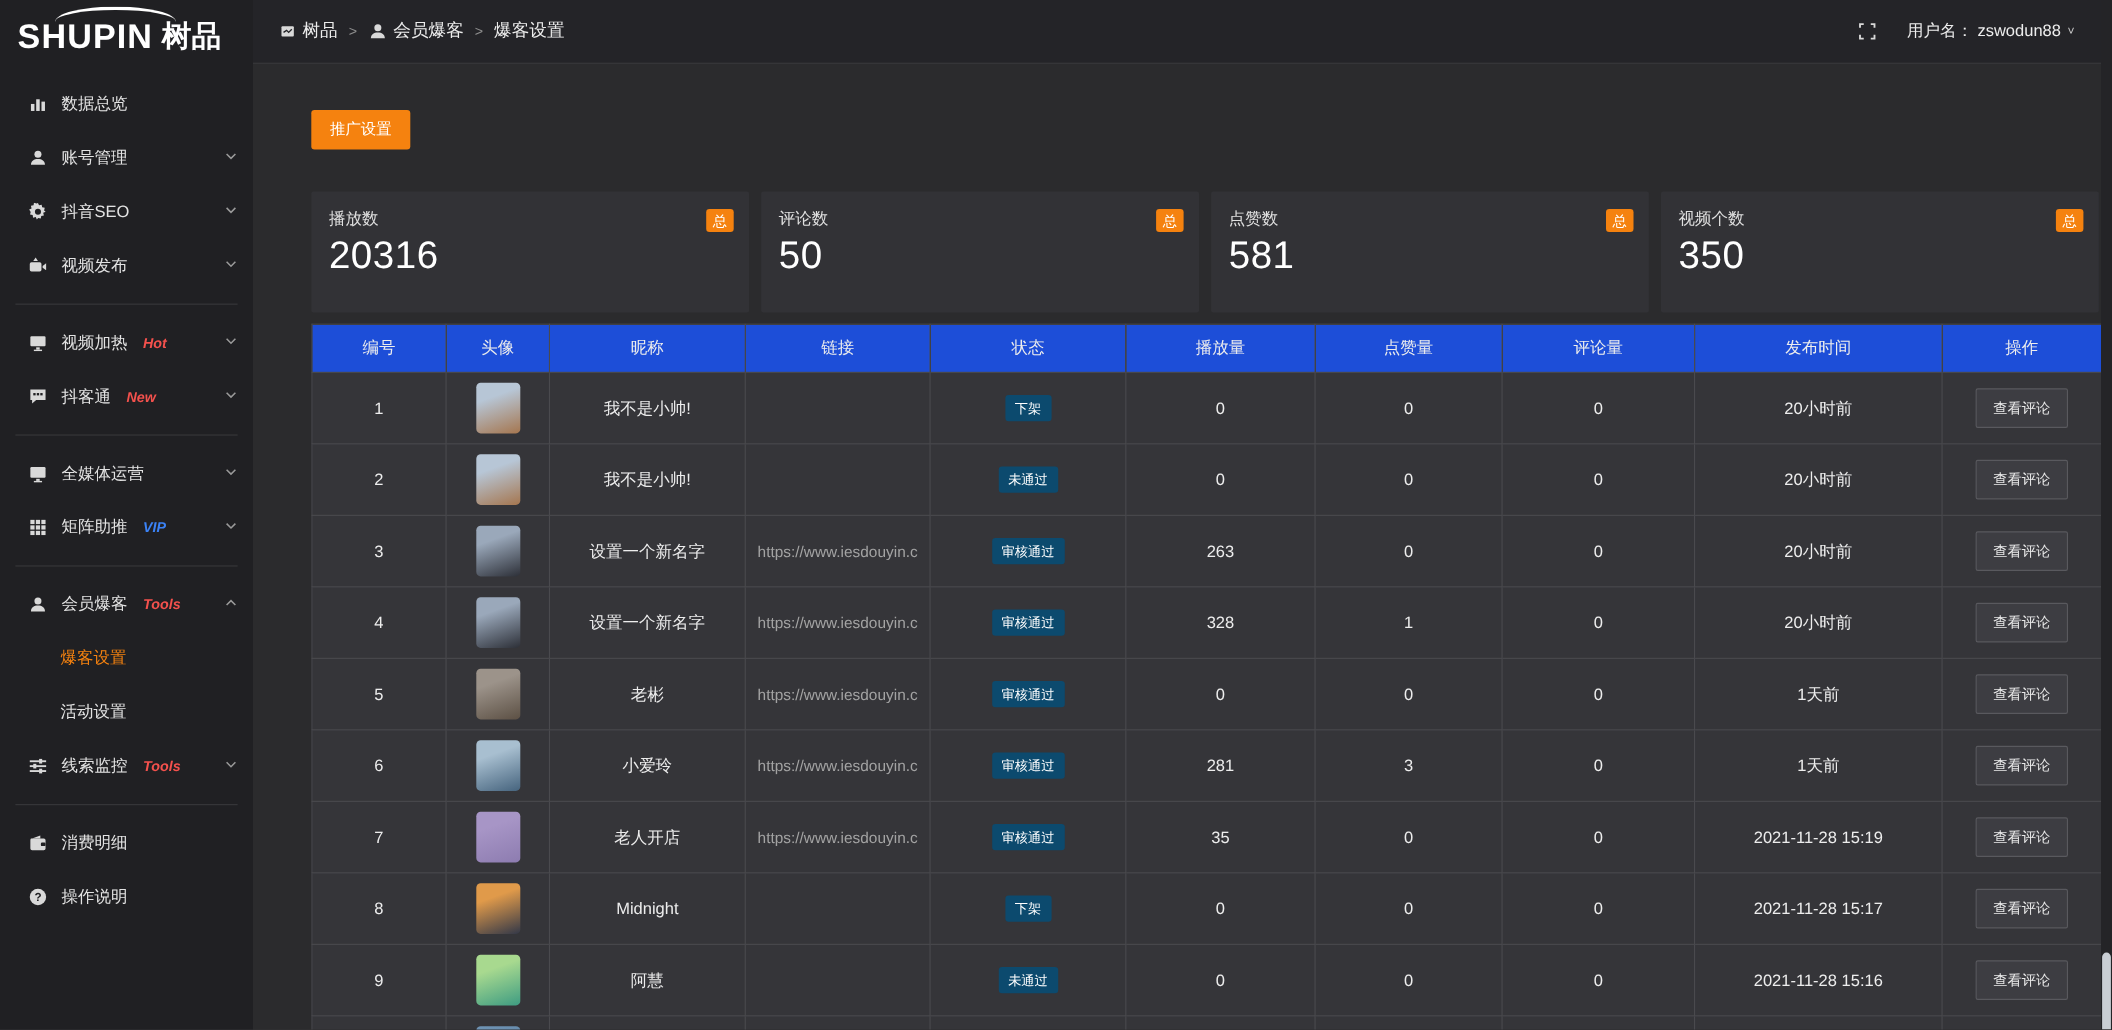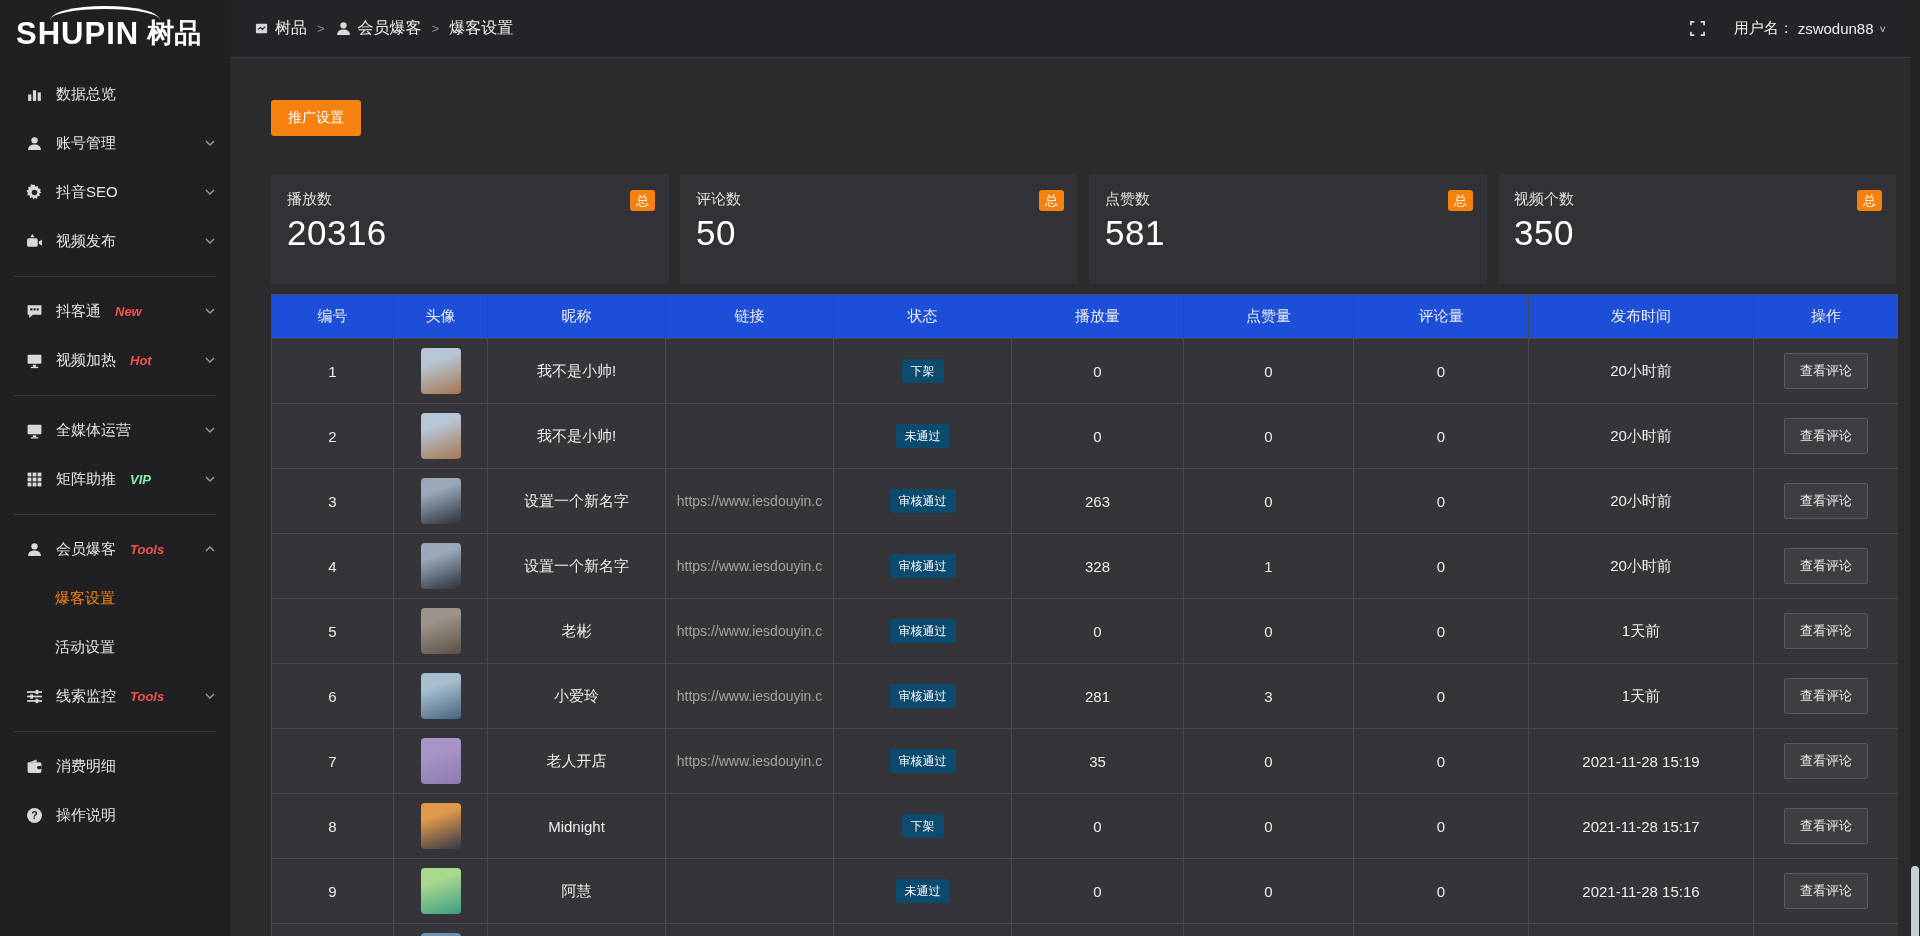--- a/index.html
+++ b/index.html
@@ -46,21 +46,21 @@
   }
   .crumbs { display:flex; align-items:center; margin-left:24px; gap:10px; }
   .crumb { display:flex; align-items:center; gap:6px; font-size:16px; color:#ededed; cursor:pointer; }
   .crumb .cicon { display:flex; }
   .crumb-sep { color:#8d8d8d; font-size:13px; }
   .top-right { margin-left:auto; display:flex; align-items:center; gap:28px; padding-right:34px; }
   .fs-icon { cursor:pointer; display:flex; }
   .user-box { display:flex; align-items:center; gap:4px; font-size:15px; color:#ededed; cursor:pointer; }
   .user-chev { color:#cfcfcf; font-size:11px; margin-left:2px; }
   
-  .main { position:absolute; left:218px; top:58px; width:1690px; height:878px; padding:42px 10px 0 53px; }
+  .main { position:absolute; left:230px; top:58px; width:1690px; height:878px; padding:42px 10px 0 53px; }
   .promo-btn {
     background:#f5820f; color:#fff; border:none; font-size:14px;
     padding:9px 17px; border-radius:3px; cursor:pointer;
     font-family:inherit;
   }
   .stats { display:flex; gap:11px; margin-top:38px; }
   .stat-card {
     width:398px; height:110px; background:#323236; border-radius:2px;
     position:relative; padding:16px 16px;
   }
@@ -150,42 +150,42 @@
         </span>
         <span class="nlabel">视频发布</span>
         <span class="chev"><svg width="12" height="12" viewBox="0 0 12 12">
             <path d="M2 4l4 4 4-4" stroke="#9a9a9a" stroke-width="1.4" fill="none"></path>
           </svg></span>
       </div>
       <div class="nav-divider"></div>
       <div class="nav-item">
         <span class="nicon">
           <svg width="17" height="17" viewBox="0 0 16 16" fill="#d9d9d9" xmlns="http://www.w3.org/2000/svg">
+            <rect x="1.5" y="2.5" width="13" height="8.5" rx="1"></rect>
+            <rect x="6.5" y="12" width="3" height="2"></rect>
+            <rect x="4.5" y="14" width="7" height="1.2"></rect>
+          </svg>
+        </span>
+        <span class="nlabel">视频加热</span>
+        <span class="nbadge" style="color: rgb(244, 81, 77);">Hot</span>
+        <span class="chev"><svg width="12" height="12" viewBox="0 0 12 12">
+            <path d="M2 4l4 4 4-4" stroke="#9a9a9a" stroke-width="1.4" fill="none"></path>
+          </svg></span>
+      </div>
+      <div class="nav-item">
+        <span class="nicon">
+          <svg width="17" height="17" viewBox="0 0 16 16" fill="#d9d9d9" xmlns="http://www.w3.org/2000/svg">
             <path d="M1.5 2h13v9h-8L3 14v-3H1.5z"></path>
             <rect x="4" y="5" width="2" height="2" fill="#202023"></rect>
             <rect x="7" y="5" width="2" height="2" fill="#202023"></rect>
             <rect x="10" y="5" width="2" height="2" fill="#202023"></rect>
           </svg>
         </span>
         <span class="nlabel">抖客通</span>
         <span class="nbadge" style="color: rgb(244, 81, 77);">New</span>
-        <span class="chev"><svg width="12" height="12" viewBox="0 0 12 12">
-            <path d="M2 4l4 4 4-4" stroke="#9a9a9a" stroke-width="1.4" fill="none"></path>
-          </svg></span>
-      </div>
-      <div class="nav-item">
-        <span class="nicon">
-          <svg width="17" height="17" viewBox="0 0 16 16" fill="#d9d9d9" xmlns="http://www.w3.org/2000/svg">
-            <rect x="1.5" y="2.5" width="13" height="8.5" rx="1"></rect>
-            <rect x="6.5" y="12" width="3" height="2"></rect>
-            <rect x="4.5" y="14" width="7" height="1.2"></rect>
-          </svg>
-        </span>
-        <span class="nlabel">视频加热</span>
-        <span class="nbadge" style="color: rgb(244, 81, 77);">Hot</span>
         <span class="chev"><svg width="12" height="12" viewBox="0 0 12 12">
             <path d="M2 4l4 4 4-4" stroke="#9a9a9a" stroke-width="1.4" fill="none"></path>
           </svg></span>
       </div>
       <div class="nav-divider"></div>
       <div class="nav-item">
         <span class="nicon">
           <svg width="17" height="17" viewBox="0 0 16 16" fill="#d9d9d9" xmlns="http://www.w3.org/2000/svg">
             <rect x="1.5" y="2.5" width="13" height="9" rx="1"></rect>
             <rect x="6.5" y="12.5" width="3" height="1.8"></rect>
@@ -205,21 +205,21 @@
             <rect x="10.9" y="1.5" width="3.6" height="3.6"></rect>
             <rect x="1.5" y="6.2" width="3.6" height="3.6"></rect>
             <rect x="6.2" y="6.2" width="3.6" height="3.6"></rect>
             <rect x="10.9" y="6.2" width="3.6" height="3.6"></rect>
             <rect x="1.5" y="10.9" width="3.6" height="3.6"></rect>
             <rect x="6.2" y="10.9" width="3.6" height="3.6"></rect>
             <rect x="10.9" y="10.9" width="3.6" height="3.6"></rect>
           </svg>
         </span>
         <span class="nlabel">矩阵助推</span>
-        <span class="nbadge" style="color: #86efac;">VIP</span>
+        <span class="nbadge" style="color: #3b82f6;">VIP</span>
         <span class="chev"><svg width="12" height="12" viewBox="0 0 12 12">
             <path d="M2 4l4 4 4-4" stroke="#9a9a9a" stroke-width="1.4" fill="none"></path>
           </svg></span>
       </div>
       <div class="nav-divider"></div>
       <div class="nav-item">
         <span class="nicon">
           <svg width="17" height="17" viewBox="0 0 16 16" fill="#d9d9d9" xmlns="http://www.w3.org/2000/svg">
             <circle cx="8" cy="5" r="3"></circle>
             <path d="M2 14c0-3.3 2.7-5 6-5s6 1.7 6 5z"></path>

